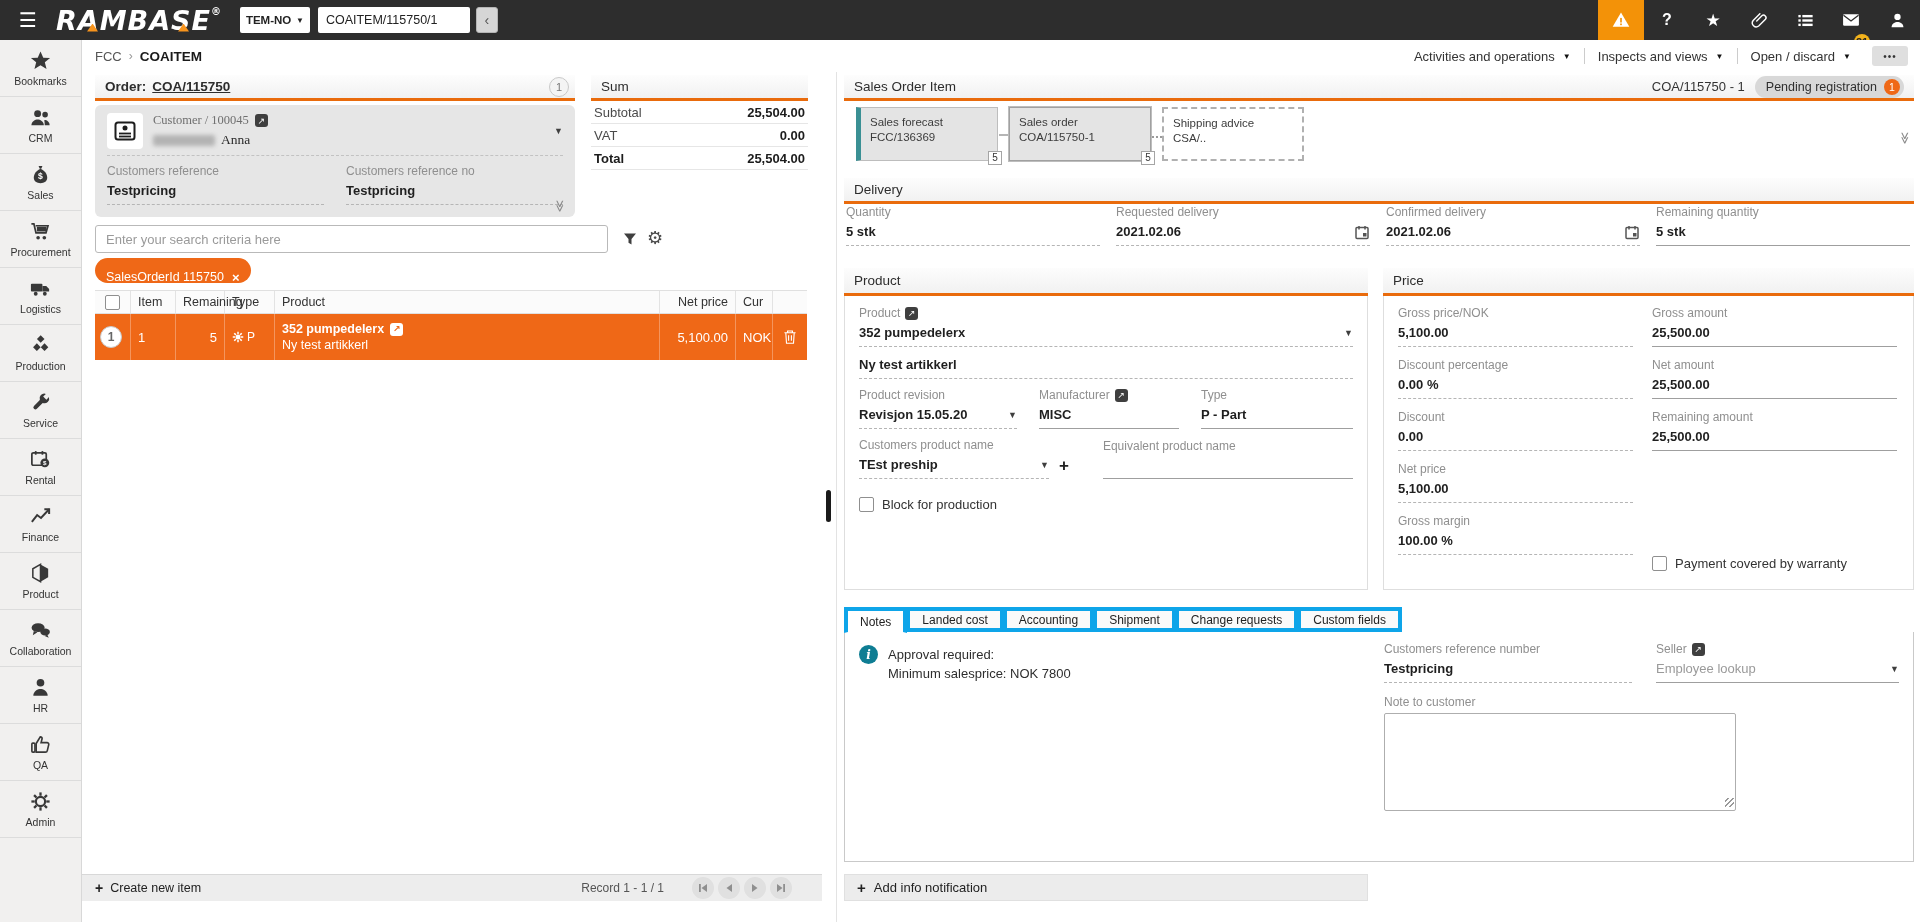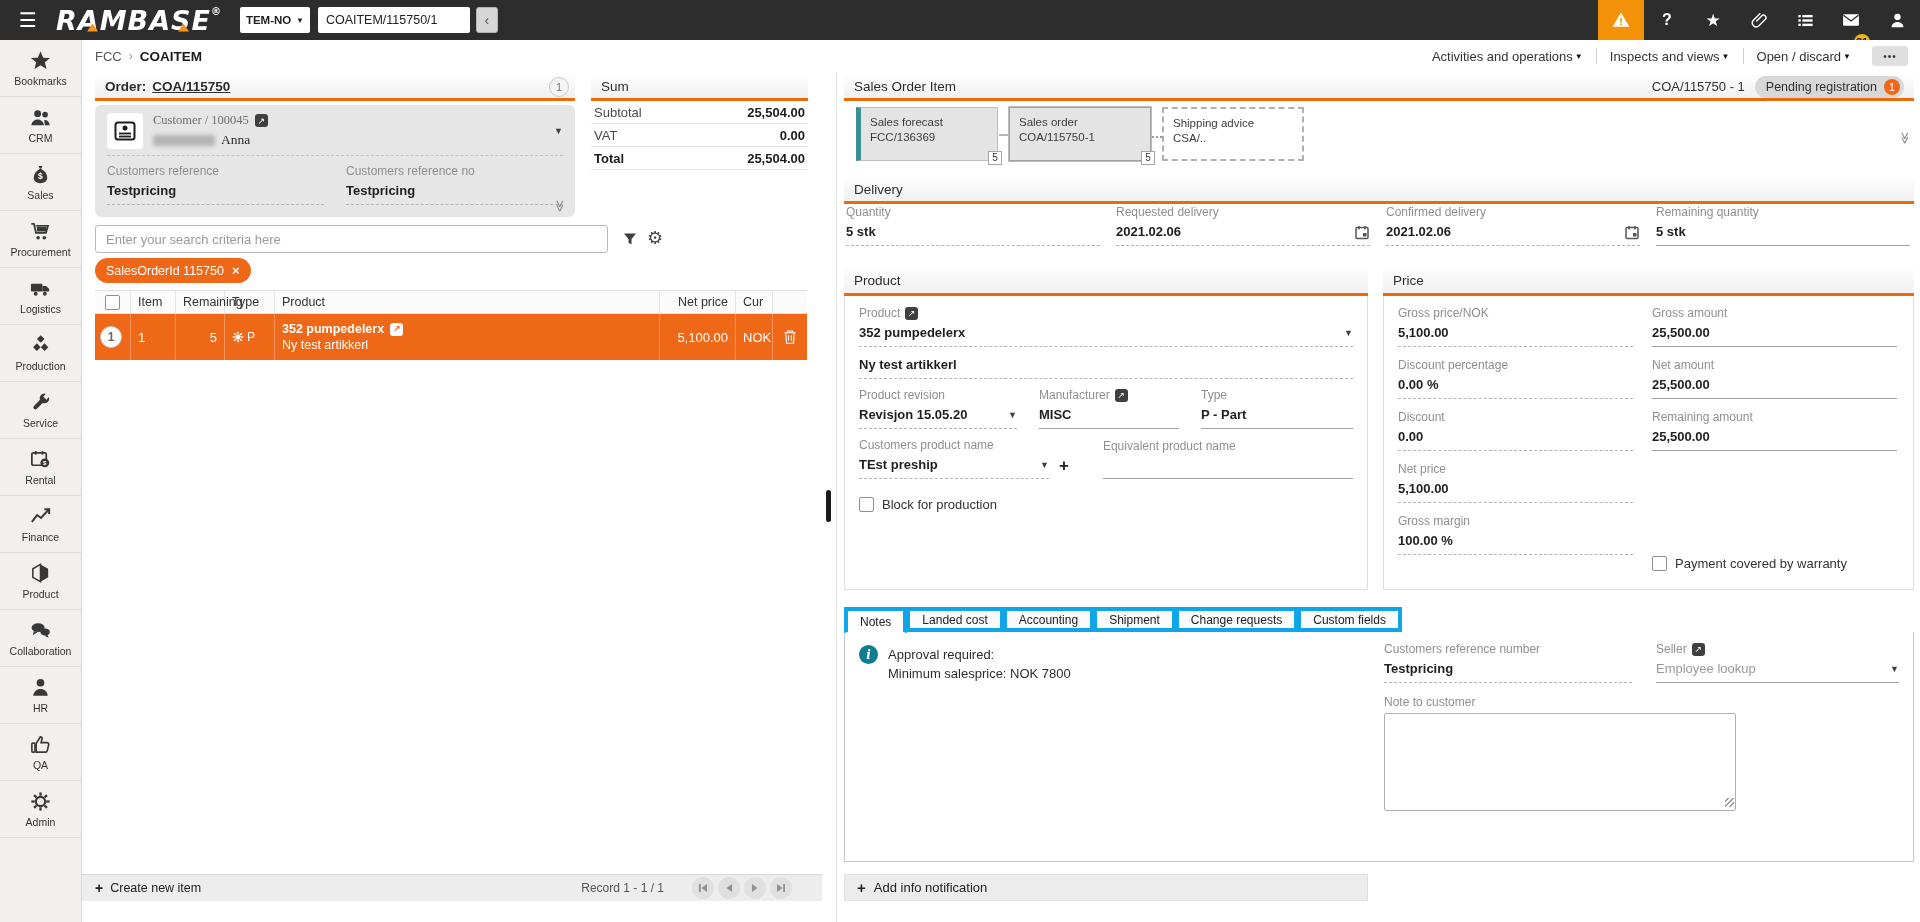--- a/index.html
+++ b/index.html
@@ -26,21 +26,21 @@
   .mailbadge { position:absolute; top:2px; right:4px; min-width:16px; height:16px; background:#f2b21c; color:#222; border-radius:50%; font-size:11px; font-weight:700; display:flex; align-items:center; justify-content:center;margin-top:32px; }
 
   
   .crumbrow { position:absolute; left:82px; top:40px; right:0; height:32px; background:#fff; display:flex; align-items:center; }
   .crumb { margin-left:13px; display:flex; align-items:center; gap:7px; font-size:13px; }
   .crumb .root { color:#555; cursor:pointer; }
   .crumb .sep { color:#999; font-size:12px; }
   .crumb .cur { color:#1a1a1a; font-weight:700; font-size:13.5px; }
   .crumb-spacer { flex:1; }
   .hmenu { display:flex; align-items:center; margin-right:12px; }
-  .hmenu .mitem { display:flex; align-items:center; gap:2px; font-size:13px; color:#333; padding:0 13px; cursor:pointer; }
+  .hmenu .mitem { display:flex; align-items:center; gap:8px; font-size:13px; color:#333; padding:0 13px; cursor:pointer; }
   .hmenu .mcaret { font-size:8px; color:#111; }
   .hmenu .vsep { width:1px; height:16px; background:#ccc; }
   .more-btn { margin-left:8px; width:36px; height:20px; background:#dfdfdf; border-radius:3px; display:flex; align-items:center; justify-content:center; font-size:10px; letter-spacing:1px; color:#333; cursor:pointer; }
 
   
   .sidebar { position:absolute; left:0; top:40px; width:82px; bottom:0; background:#f1f0ef; border-right:1px solid #d8d8d8; }
   .sb-item { height:57px; border-bottom:1px solid #dcdcdc; display:flex; flex-direction:column; align-items:center; justify-content:center; gap:3px; cursor:pointer; }
   .sb-ic { width:23px; height:23px; }
   .sb-lbl { font-size:10.5px; color:#333; }
 
@@ -89,21 +89,21 @@
   .sumrow { display:flex; align-items:center; justify-content:space-between; height:23px; border-bottom:1px solid #e6e6e6; font-size:13px; color:#4a4a4a; padding:0 3px; }
   .sumrow .sv { font-weight:700; color:#1c1c1c; }
   .sumrow.total .sl { font-weight:700; color:#1c1c1c; }
 
   .searchrow { position:absolute; left:13px; top:153px; width:580px; height:28px; }
   .searchbox { width:513px; height:28px; border:1px solid #b9b9b9; border-radius:3px; padding:0 10px; font-size:13px; color:#222; font-family:inherit; }
   .searchbox::placeholder { color:#9a9a9a; }
   .filter-ic { position:absolute; left:527px; top:6px; cursor:pointer; }
   .gear-ic { position:absolute; left:552px; top:2px; font-size:18px; color:#4a4a4a; cursor:pointer; }
 
-  .chip { position:absolute; left:13px; top:186px; height:25px; display:inline-flex; align-items:center; gap:8px; background:#ef6817; color:#fff; border-radius:13px; padding:0 11px; font-size:12.5px; cursor:pointer; }
+  .chip { position:absolute; left:13px; top:186px; height:25px; display:inline-flex; gap:8px; background:#ef6817; color:#fff; border-radius:13px; padding:12px 11px; font-size:12.5px; cursor:pointer; }
   .chip .x { font-weight:700; font-size:13px; }
 
   .tbl { position:absolute; left:13px; top:218px; width:712px; }
   .tbl-head { display:flex; height:24px; align-items:center; background:#fbfbfb; border-top:1px solid #e0e0e0; border-bottom:1px solid #e0e0e0; font-size:12.5px; color:#333; }
   .th { padding:0 7px; border-right:1px solid #e3e3e3; height:100%; display:flex; align-items:center; }
   .c-cb{width:36px; justify-content:center;} .c-item{width:45px;} .c-rem{width:49px;} .c-type{width:50px;} .c-prod{width:385px;} .c-net{width:76px; justify-content:flex-end;} .c-cur{width:37px;} .c-act{width:34px; border-right:none;}
   .tbl-row { position:relative; display:flex; align-items:center; height:46px; background:#ef6817; color:#fff; cursor:pointer; }
   .td { padding:0 7px; height:100%; display:flex; align-items:center; border-right:1px solid rgba(255,255,255,.3); font-size:13px; }
   .td.c-rem { justify-content:flex-end; }
   .td.c-net { justify-content:flex-end; }

